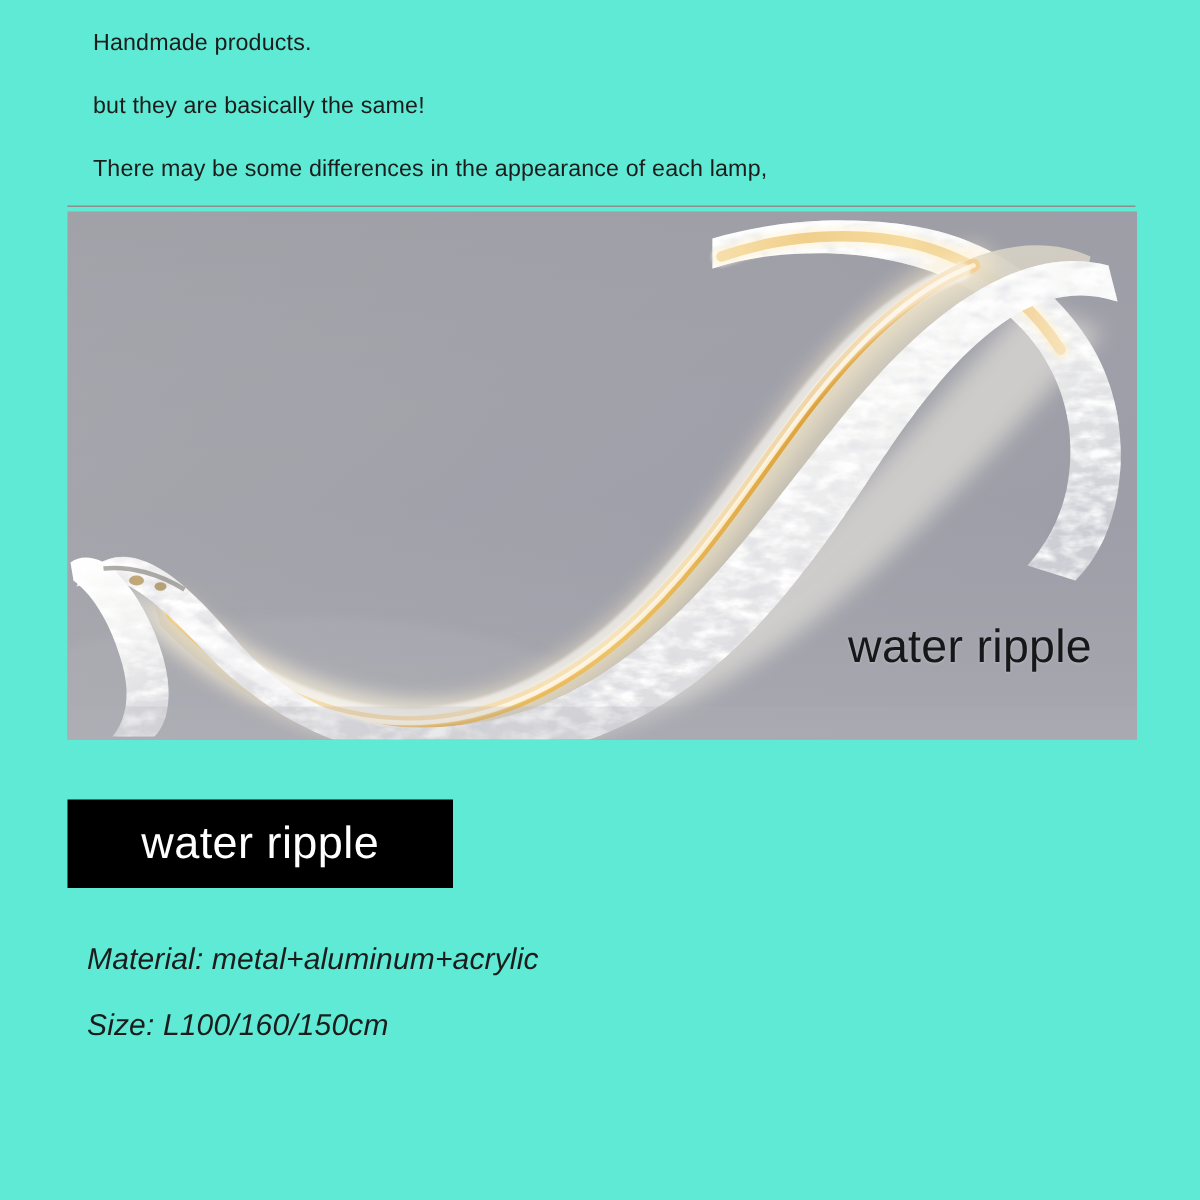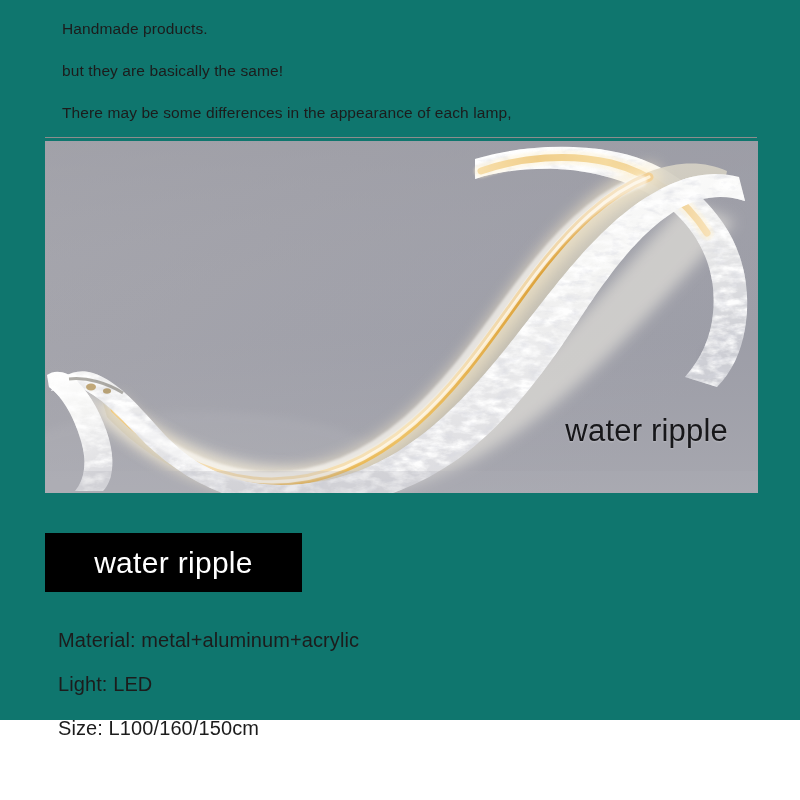--- a/index.html
+++ b/index.html
@@ -9,22 +9,22 @@
     width: 800px;
     height: 800px;
     background: #ffffff;
     font-family: "Liberation Sans", sans-serif;
     overflow: hidden;
   }
 
   .page {
     position: relative;
     width: 800px;
-    height: 720px;
-    background: #0f766e;
+    height: 800px;
+    background: #5eead4;
   }
 
   
   .note-block {
     position: absolute;
     left: 62px;
     top: 8px;
     width: 690px;
   }
 
@@ -96,20 +96,21 @@
     top: 618px;
     width: 650px;
   }
 
   .spec-row {
     font-size: 20px;
     line-height: 44px;
     color: #1c1c1c;
     white-space: nowrap;
     letter-spacing: 0.1px;
+    font-style: italic;
   }
 </style>
 </head>
 <body>
 
 <div class="page">
 
   <div class="note-block">
     <div class="note-line">Handmade products.</div>
     <div class="note-line">but they are basically the same!</div>
@@ -287,17 +288,16 @@
 
     <div class="photo-caption">water ripple</div>
   </div>
 
   <div class="name-banner">
     <span class="name-banner-label">water ripple</span>
   </div>
 
   <div class="spec-list">
     <div class="spec-row">Material: metal+aluminum+acrylic</div>
-    <div class="spec-row">Light: LED</div>
     <div class="spec-row">Size: L100/160/150cm</div>
   </div>
 
 </div>
 
 </body></html>

